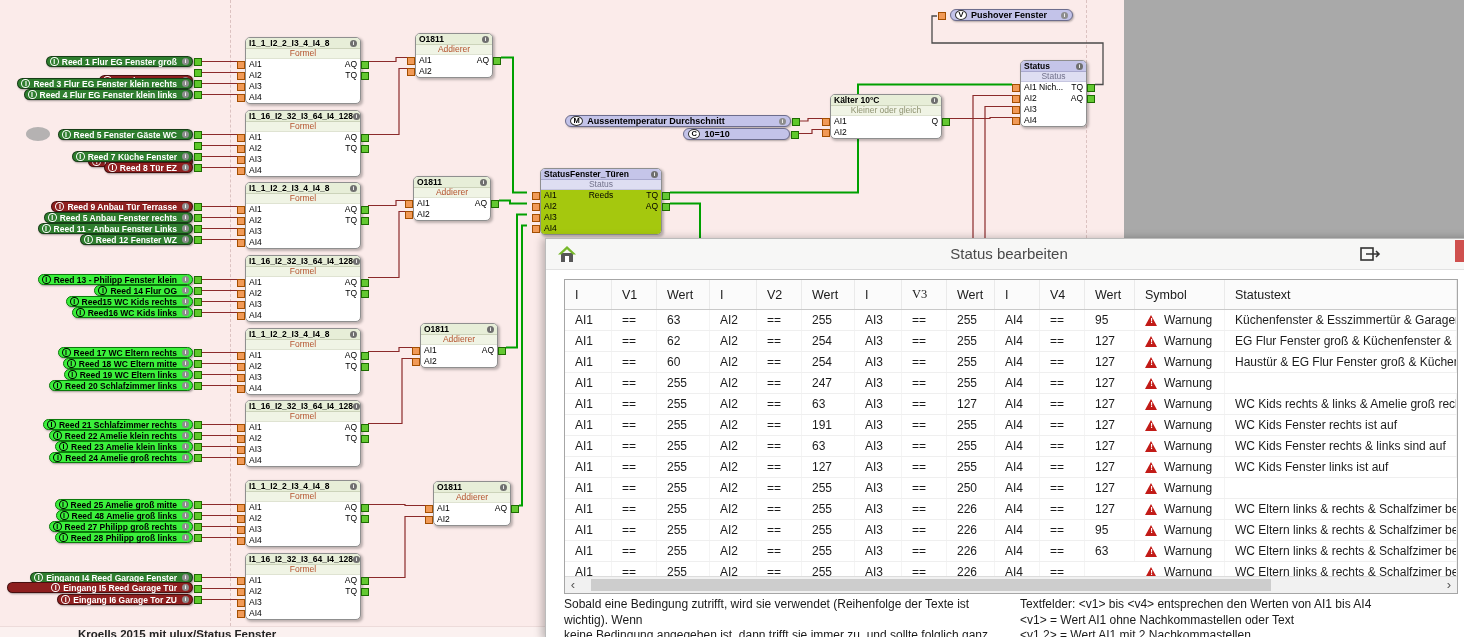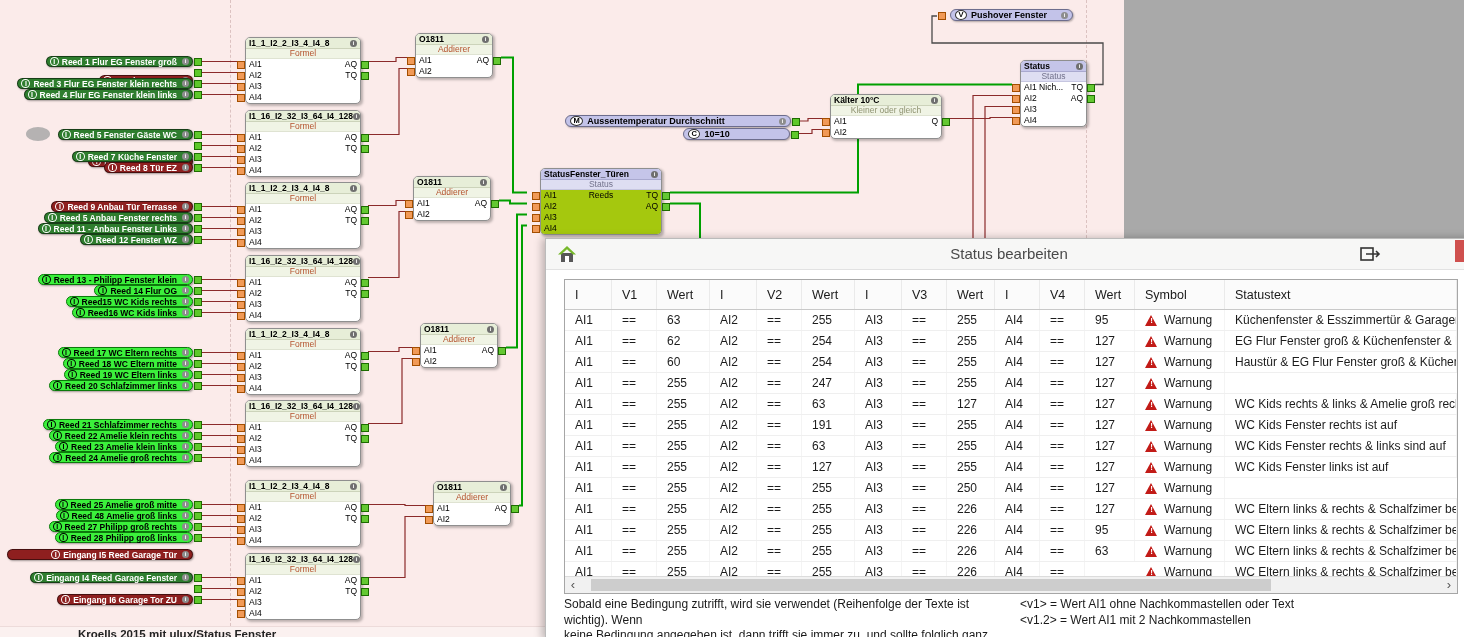--- a/index.html
+++ b/index.html
@@ -314,21 +314,21 @@
     </div>
     <div class="nub" style="left: 194px; top: 533.5px;"></div>
     <div class="swire" style="left: 202px; width: 35px; top: 536.9px;"></div>
     <div class="cap green" style="top: 572px;">
       <span class="cbadge">I</span>
       <span class="clabel">Eingang I4 Reed Garage Fenster</span>
       <span class="cinfo">i</span>
     </div>
     <div class="nub" style="left: 194px; top: 573.5px;"></div>
     <div class="swire" style="left: 202px; width: 35px; top: 576.9px;"></div>
-    <div class="cap red" style="top: 549px; padding-left: 43px;">
+    <div class="cap red" style="top: 582px; padding-left: 43px;">
       <span class="cbadge">I</span>
       <span class="clabel">Eingang I5 Reed  Garage Tür</span>
       <span class="cinfo">i</span>
     </div>
     <div class="nub" style="left: 194px; top: 584.5px;"></div>
     <div class="swire" style="left: 202px; width: 35px; top: 587.9px;"></div>
     <div class="cap red" style="top: 594px;">
       <span class="cbadge">I</span>
       <span class="clabel">Eingang I6 Garage Tor ZU</span>
       <span class="cinfo">i</span>
@@ -761,21 +761,21 @@
   </div>
   <div class="tbl">
     <div class="thead" id="thead">
         <div class="th" style="width: 47px;">I</div>
         <div class="th" style="width: 45px;">V1</div>
         <div class="th" style="width: 53px;">Wert</div>
         <div class="th" style="width: 47px;">I</div>
         <div class="th" style="width: 45px;">V2</div>
         <div class="th" style="width: 53px;">Wert</div>
         <div class="th" style="width: 47px;">I</div>
-        <div class="th" style="width: 45px;">V3</div>
+        <div class="th" style="width: 45px; font-family: Liberation Serif, serif;">V3</div>
         <div class="th" style="width: 48px;">Wert</div>
         <div class="th" style="width: 45px;">I</div>
         <div class="th" style="width: 45px;">V4</div>
         <div class="th" style="width: 50px;">Wert</div>
         <div class="th" style="width: 90px;">Symbol</div>
         <div class="th" style="flex: 1 1 0%;">Statustext</div>
       </div>
     <div class="tbody" id="tbody">
         <div class="tr">
           <div class="td" style="width: 47px;">AI1</div>
@@ -1027,16 +1027,17 @@
       <span class="sarrow" style="left:0;">‹</span>
       <span class="sarrow" style="right:0;">›</span>
       <span class="sthumb"></span>
     </div>
   </div>
   <div class="foot foot-l" id="foot-l">
       <div>Sobald eine Bedingung zutrifft, wird sie verwendet (Reihenfolge der Texte ist wichtig). Wenn</div>
       <div>keine Bedingung angegeben ist, dann trifft sie immer zu, und sollte folglich ganz unten sein.</div>
     </div>
   <div class="foot foot-r" id="foot-r">
+      <div>Textfelder: &lt;v1&gt; bis &lt;v4&gt; entsprechen den Werten von AI1 bis AI4</div>
       <div>&lt;v1&gt; = Wert AI1 ohne Nachkommastellen oder Text</div>
       <div>&lt;v1.2&gt; = Wert AI1 mit 2 Nachkommastellen</div>
     </div>
 </div>
 
 </body></html>

